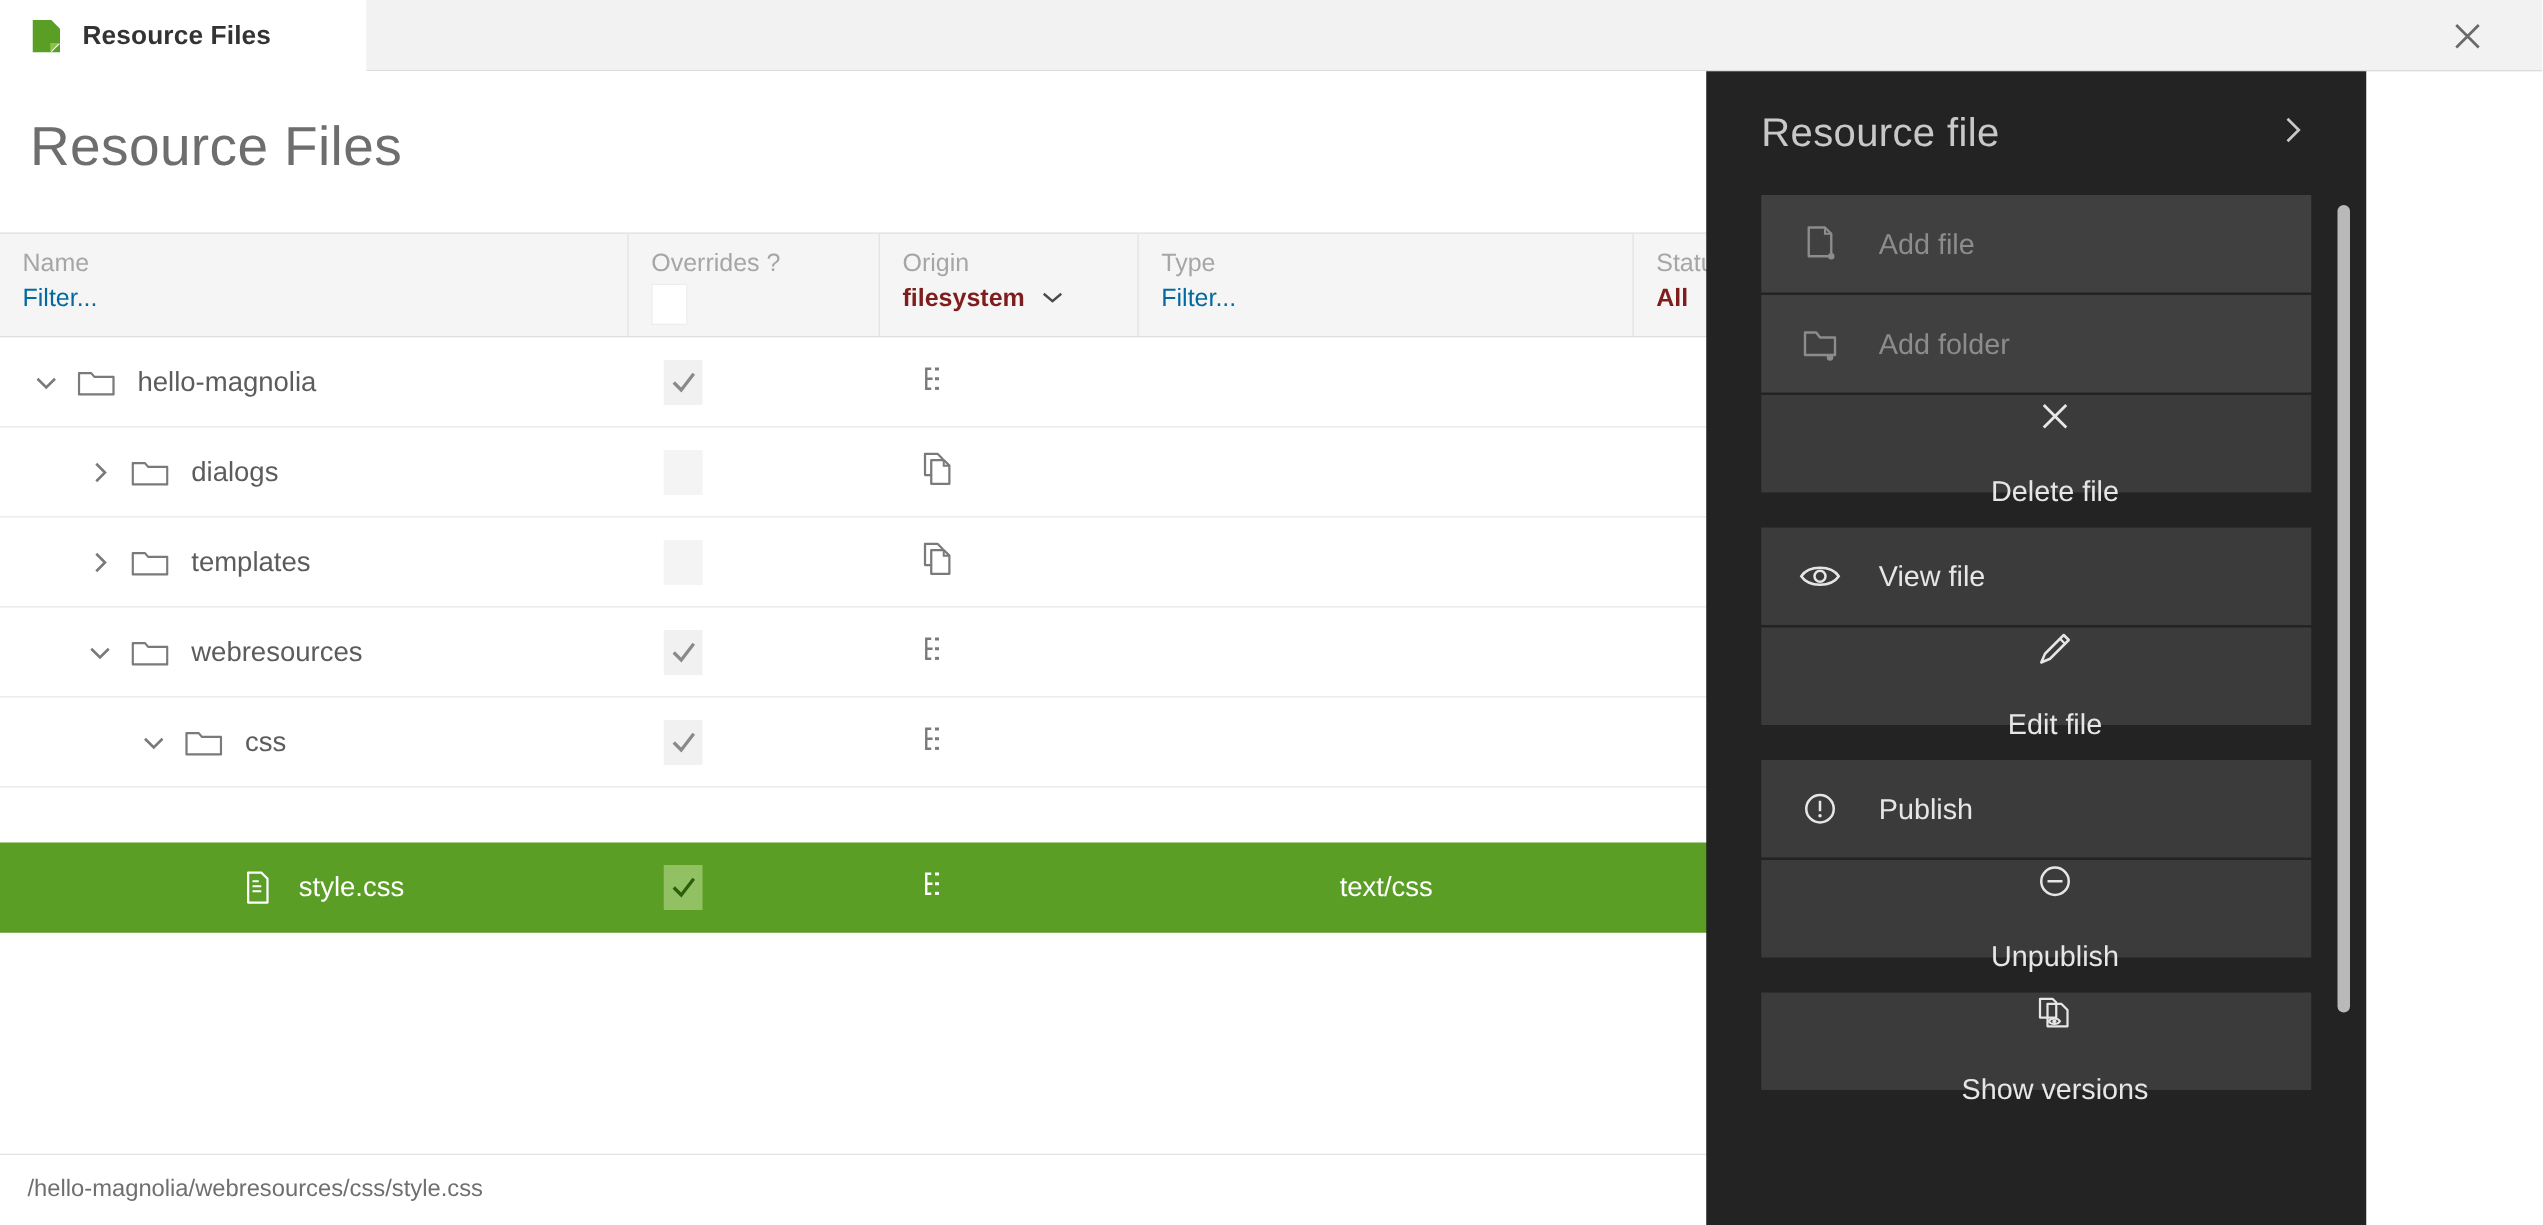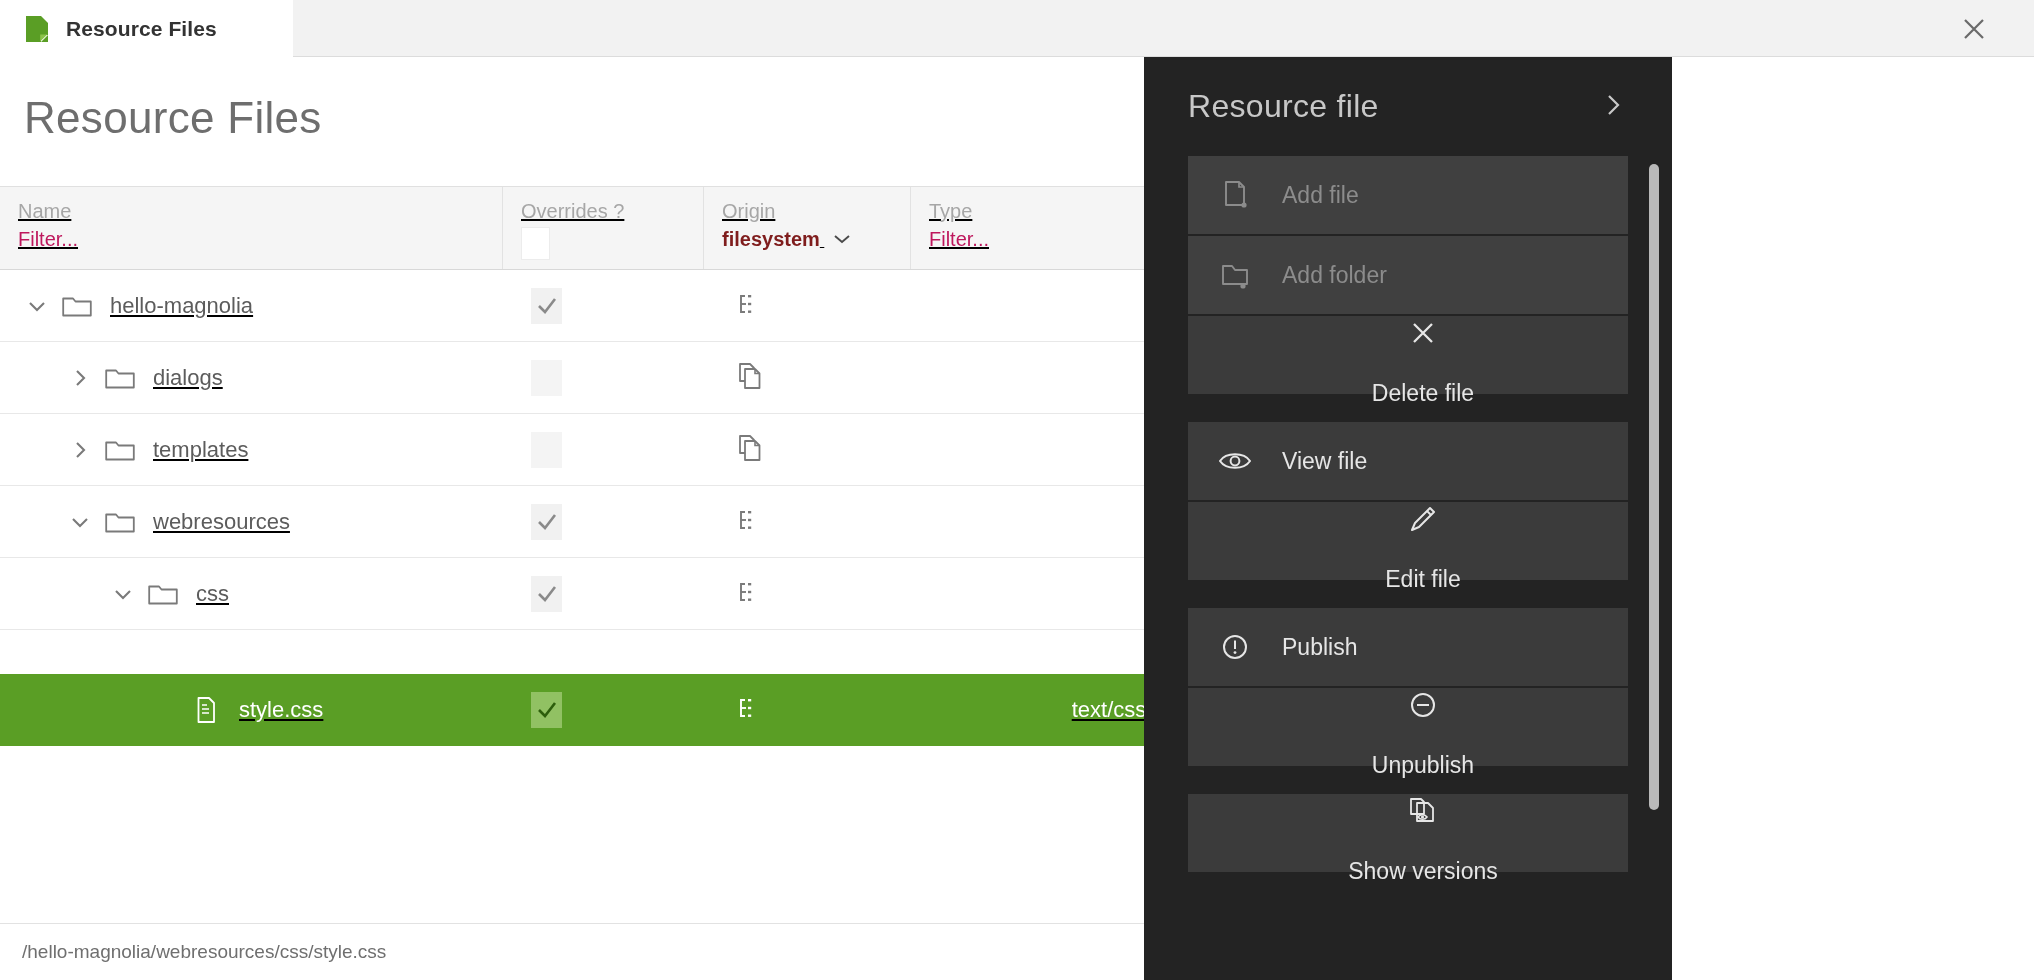--- a/index.html
+++ b/index.html
@@ -7,21 +7,21 @@
   html, body {
     width: 2034px;
     height: 980px;
     background: #ffffff;
     font-family: "Liberation Sans", sans-serif;
     overflow: hidden;
   }
 
   .app {
     position: relative;
-    width: 1672px;
+    width: 1893px;
     height: 980px;
     background: #ffffff;
   }
 
   
   .tabbar {
     position: absolute;
     top: 0; left: 0;
     width: 2034px;
     height: 57px;
@@ -101,21 +101,20 @@
   }
   .viewmode-button svg { display: block; }
 
   
   .table {
     position: absolute;
     top: 129px; left: 0;
     width: 1506px;
     height: 737px;
     background: #ffffff;
-    text-decoration: underline;
   }
   .thead {
     display: flex;
     height: 84px;
     background: #f5f5f5;
     border-top: 1px solid #e0e0e0;
     border-bottom: 1px solid #d8d8d8;
   }
   .th {
     height: 100%;
@@ -127,21 +126,21 @@
   .th:last-child { border-right: none; }
   .th-label {
     font-size: 20px;
     color: #a6a6a6;
     font-weight: 400;
     line-height: 26px;
     white-space: nowrap;
   }
   .th-sub {
     font-size: 20px;
-    color: #be185d;
+    color: #0369a1;
     line-height: 30px;
     white-space: nowrap;
   }
   .th-sub.value {
     color: #7f1d1d;
     font-weight: bold;
     display: inline-block;
   }
   .th-chev {
     display: inline-block;

